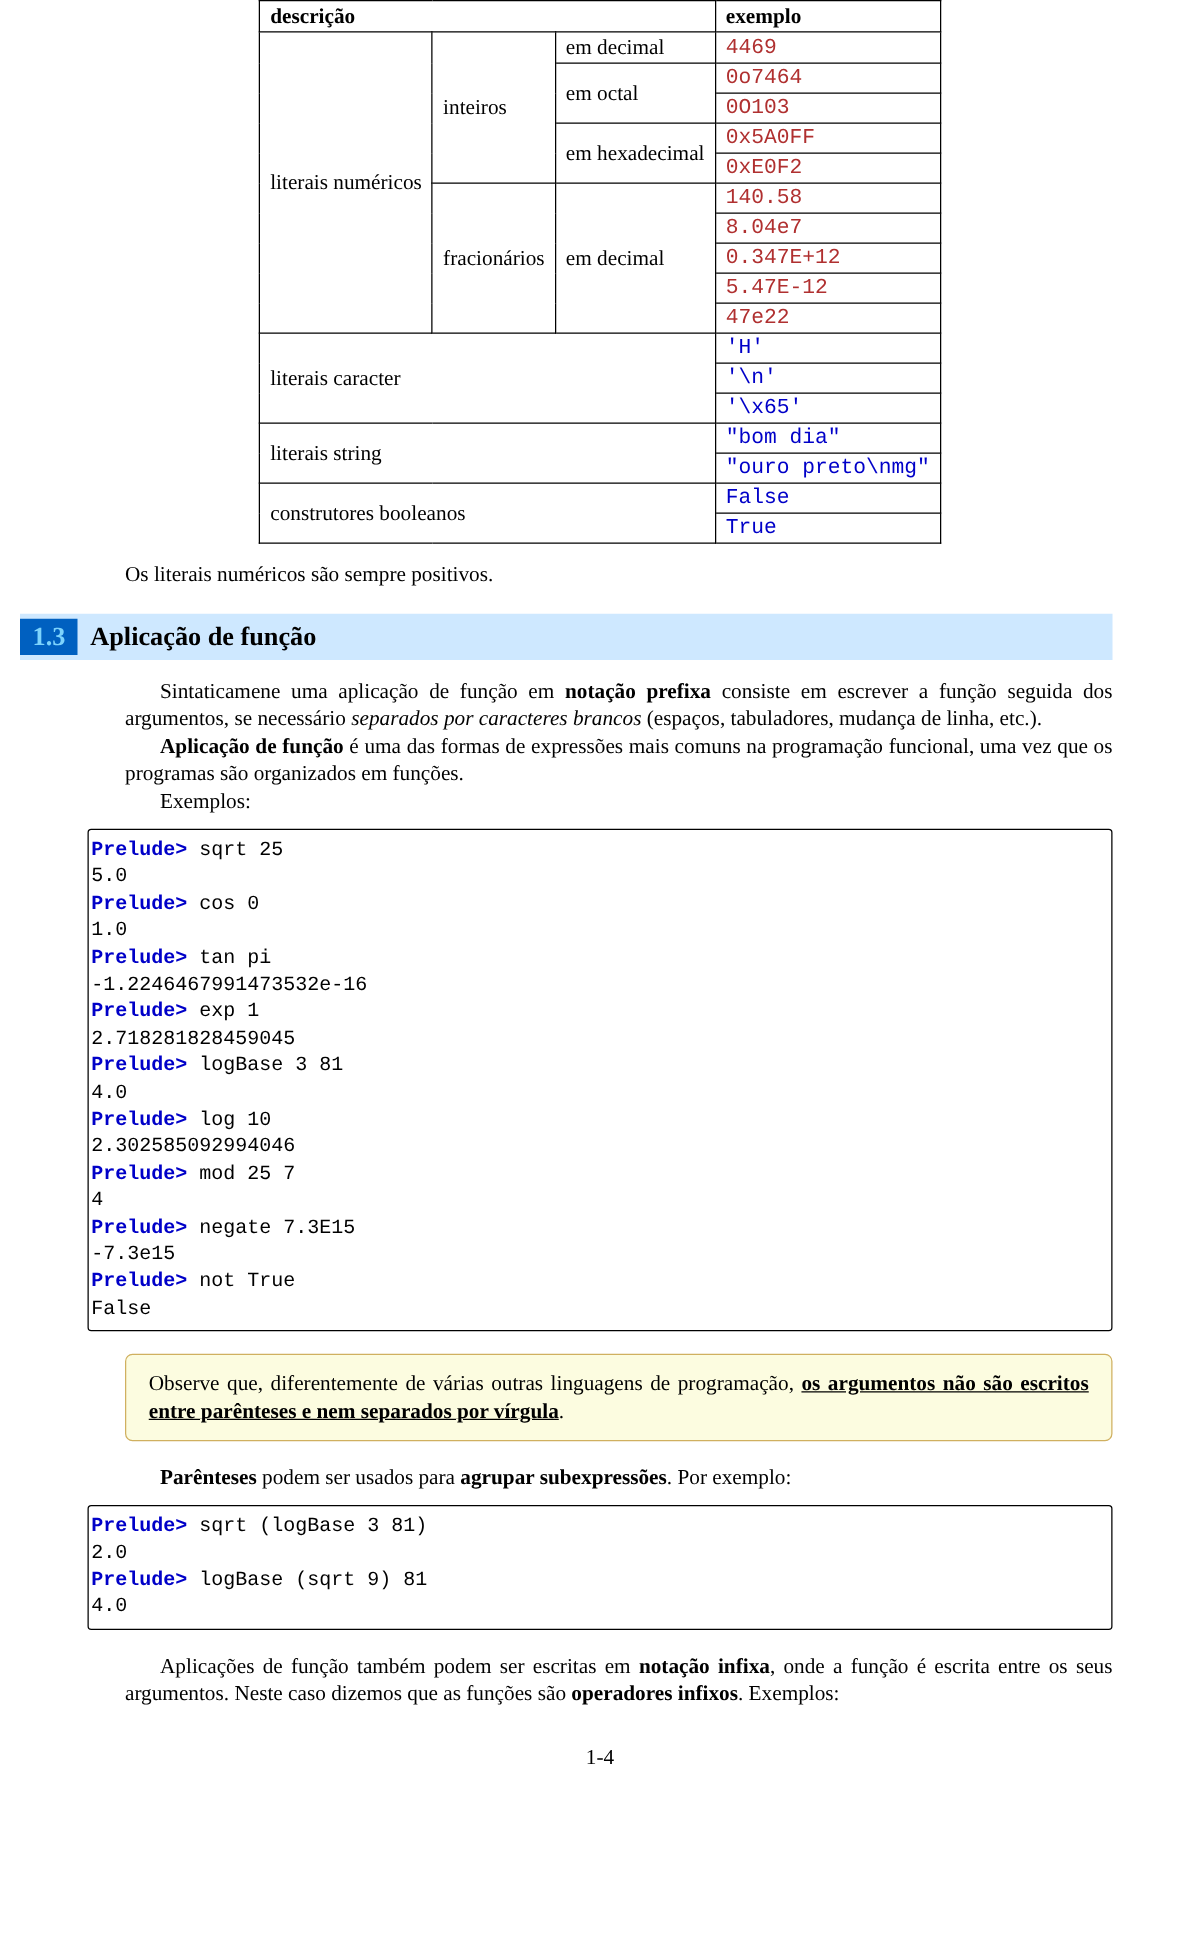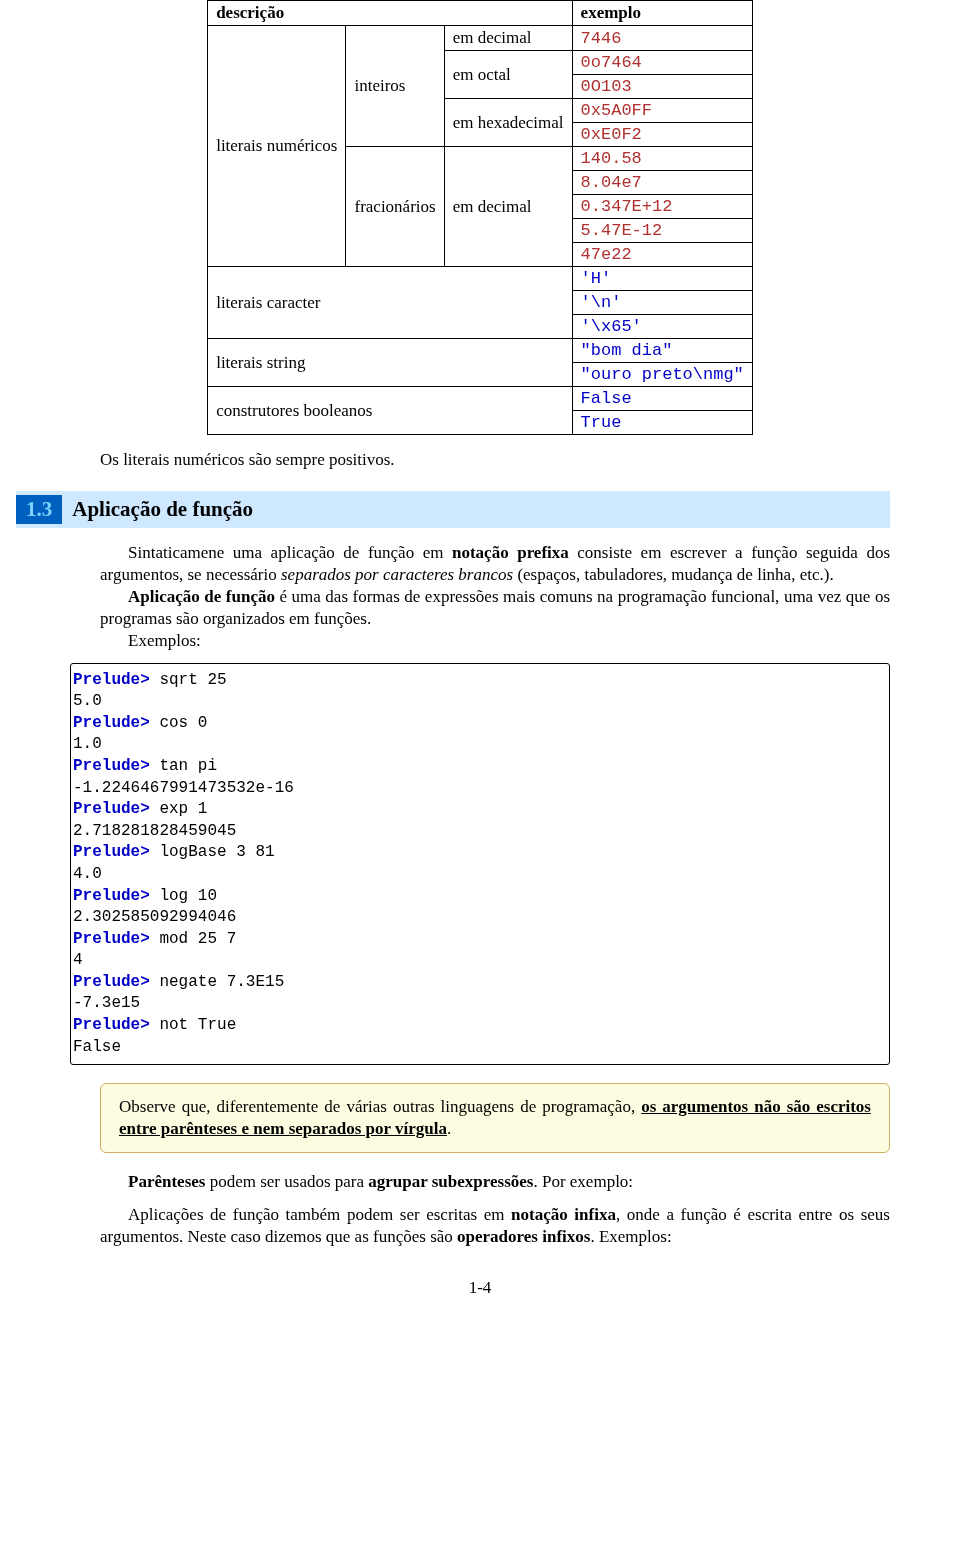--- a/index.html
+++ b/index.html
@@ -103,21 +103,21 @@
     <tbody>
         <tr>
       <th colspan="3">descrição</th>
       <th>exemplo</th>
     </tr>
 
     <tr>
       <td rowspan="10">literais numéricos</td>
       <td rowspan="5">inteiros</td>
       <td>em decimal</td>
-      <td class="mono mono-red">7446</td>
+      <td class="mono mono-red">4469</td>
     </tr>
     <tr>
       <td rowspan="2">em octal</td>
       <td class="mono mono-red">0o7464</td>
     </tr>
     <tr>
           <td class="mono mono-red">0O103</td>
         </tr>
     <tr>
       <td rowspan="2">em hexadecimal</td>
@@ -212,20 +212,24 @@
   <div class="note-box">
     <span>Observe que, diferentemente de várias outras linguagens de programação, </span><b><u>os argumentos não são escritos entre parênteses e nem separados por vírgula</u></b><span>.</span>
   </div>
 
   <div class="body-block">
     <p class="para indent">
       <b>Parênteses</b><span> podem ser usados para </span><b>agrupar subexpressões</b><span>. Por exemplo:</span>
     </p>
   </div>
 
+  <div class="code-box"><span class="prompt">Prelude&gt;</span><span> sqrt (logBase 3 81)</span>
+<span>2.0</span>
+<span class="prompt">Prelude&gt;</span><span> logBase (sqrt 9) 81</span>
+<span>4.0</span></div>
 
   <div class="body-block">
     <p class="para indent">
       <span>Aplicações de função também podem ser escritas em </span><b>notação infixa</b><span>, onde a função é escrita entre os seus argumentos. Neste caso dizemos que as funções são </span><b>operadores infixos</b><span>. Exemplos:</span>
     </p>
   </div>
 
   <div class="page-num">1-4</div>
 
 </div>

